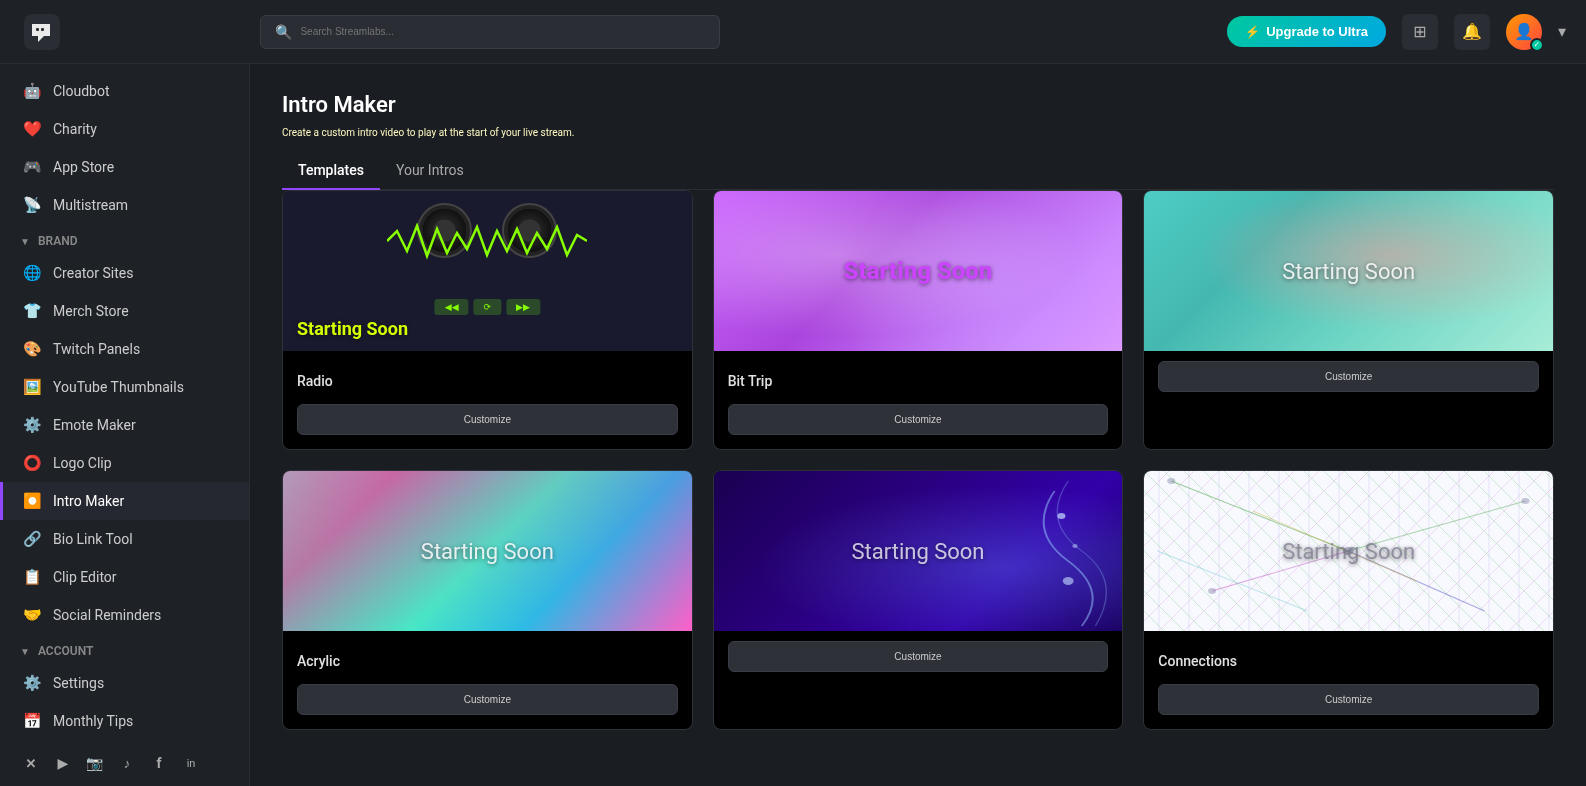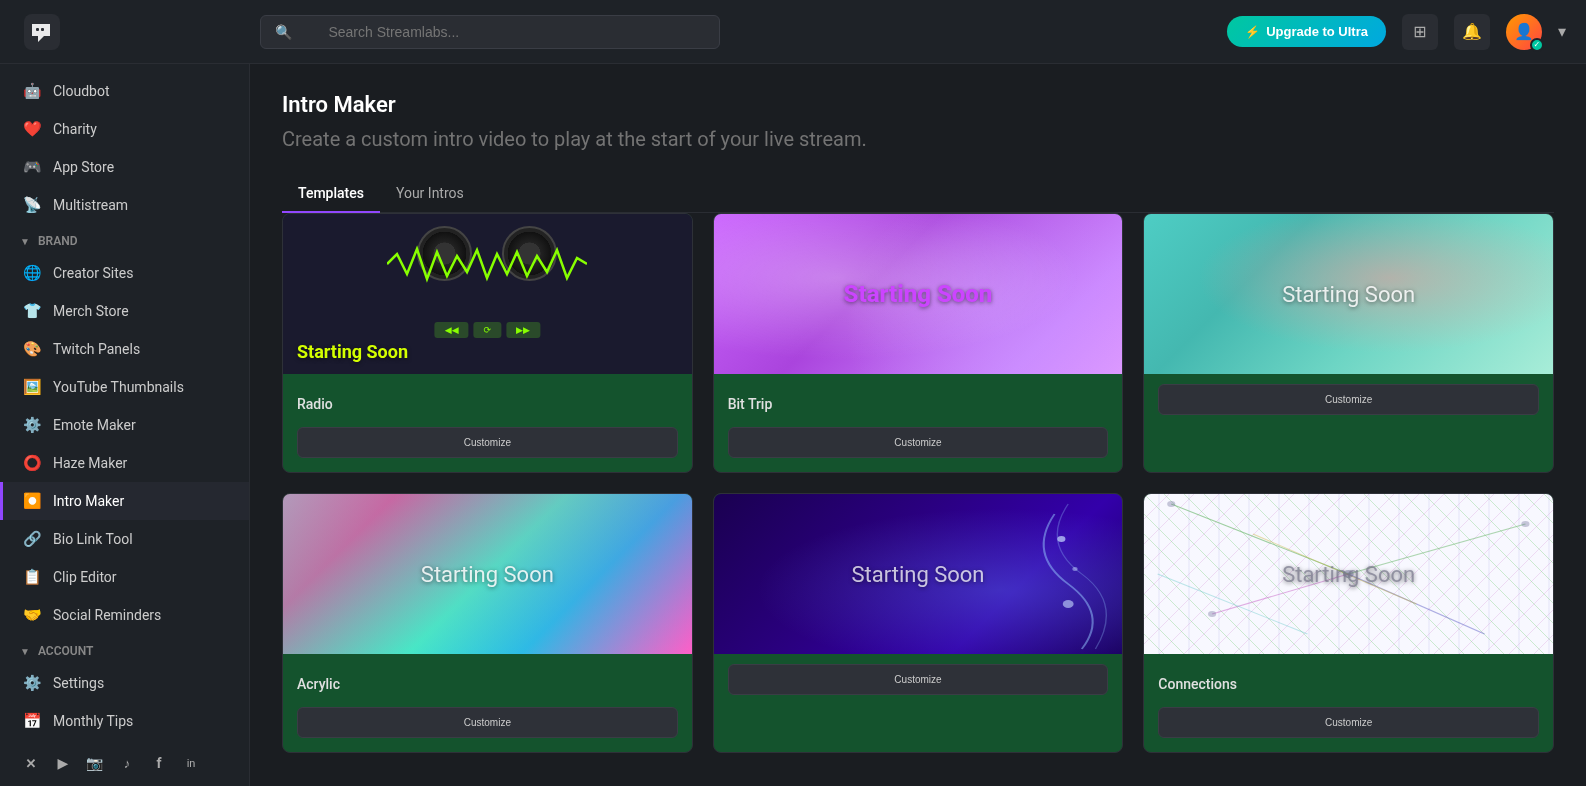--- a/index.html
+++ b/index.html
@@ -43,23 +43,22 @@
       padding: 8px 14px;
       gap: 8px;
       flex: 0 0 460px;
       margin-left: 180px;
     }
     .search-bar input {
       background: none;
       border: none;
       outline: none;
       color: #d946ef;
-      font-size: 14px;
+      font-size: 10px;
       width: 100%;
-      margin-left: 28px;
     }
     .search-icon-wrap { color: #888; font-size: 14px; }
     .topbar-right {
       margin-left: auto;
       display: flex;
       align-items: center;
       gap: 16px;
     }
     .upgrade-btn {
       background: linear-gradient(135deg, #00c8a0, #00a8e0);
@@ -185,23 +184,23 @@
     .content-area::-webkit-scrollbar { width: 6px; }
     .content-area::-webkit-scrollbar-thumb { background: #3a3d45; border-radius: 4px; }
 
     .page-title {
       font-size: 22px;
       font-weight: 600;
       color: #fff;
       margin-bottom: 10px;
     }
     .page-subtitle {
-      font-size: 20px;
-      color: #737373;
-      margin-bottom: 26px;
+      font-size: 10px;
+      color: #fef9c3;
+      margin-bottom: 16px;
     }
 
     
     .tabs {
       display: flex;
       gap: 0;
       border-bottom: 1px solid #2a2d33;
     }
     .tab {
       padding: 8px 16px 10px;
@@ -217,21 +216,21 @@
       font-weight: 500;
     }
 
     
     .template-grid {
       display: grid;
       grid-template-columns: repeat(3, 1fr);
       gap: 20px;
     }
     .template-card {
-      background: #14532d;
+      background: #000000;
       border-radius: 8px;
       overflow: hidden;
       border: 1px solid #2e3138;
     }
     .template-preview {
       width: 100%;
       height: 160px;
       position: relative;
       overflow: hidden;
       display: flex; align-items: center; justify-content: center;
@@ -421,21 +420,21 @@
     <div class="sidebar-item">
       <span class="si-icon">🖼️</span>
       <span>YouTube Thumbnails</span>
     </div>
     <div class="sidebar-item">
       <span class="si-icon">⚙️</span>
       <span>Emote Maker</span>
     </div>
     <div class="sidebar-item">
       <span class="si-icon">⭕</span>
-      <span>Haze Maker</span>
+      <span>Logo Clip</span>
     </div>
     <div class="sidebar-item active">
       <span class="si-icon">⏺️</span>
       <span>Intro Maker</span>
     </div>
     <div class="sidebar-item">
       <span class="si-icon">🔗</span>
       <span>Bio Link Tool</span>
     </div>
     <div class="sidebar-item">

